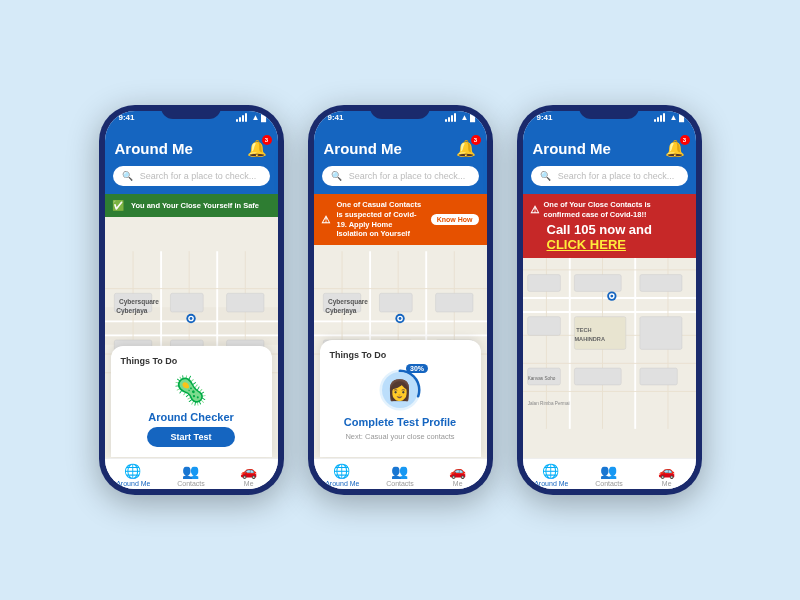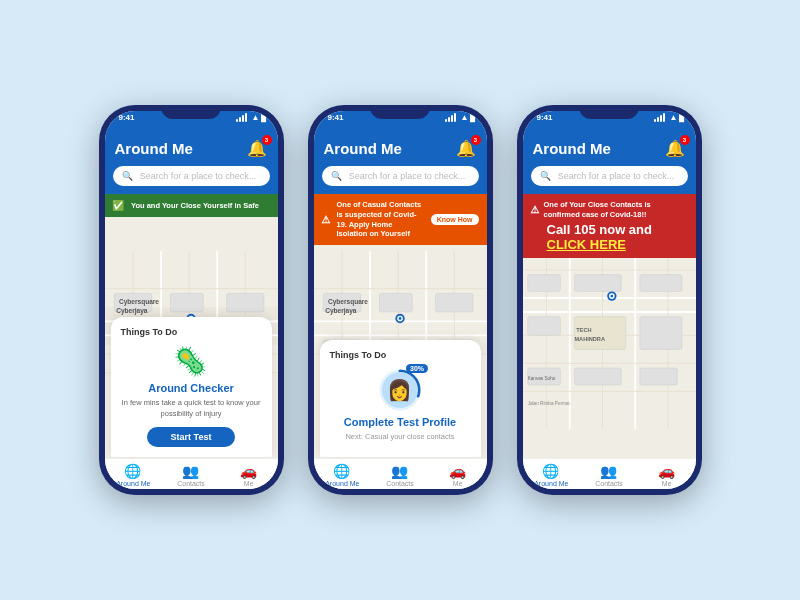--- a/index.html
+++ b/index.html
@@ -370,21 +370,20 @@
         <div class="alert-banner alert-green">
           <span class="alert-icon">✅</span>
           <span class="alert-text">You and Your Close Yourself in Safe</span>
         </div>
 
         <div class="things-card">
           <div class="things-label">Things To Do</div>
           <div class="card-content">
             <div class="card-icon">🦠</div>
             <div class="card-title">Around Checker</div>
-            <div class="card-desc">In few mins take a quick test to know your possibility of injury</div>
             <div class="card-btn">Start Test</div>
           </div>
         </div>
       </div>
 
       <div class="bottom-nav">
         <div class="nav-item">
           <span class="nav-icon active">🌐</span>
           <span class="nav-label active">Around Me</span>
         </div>

